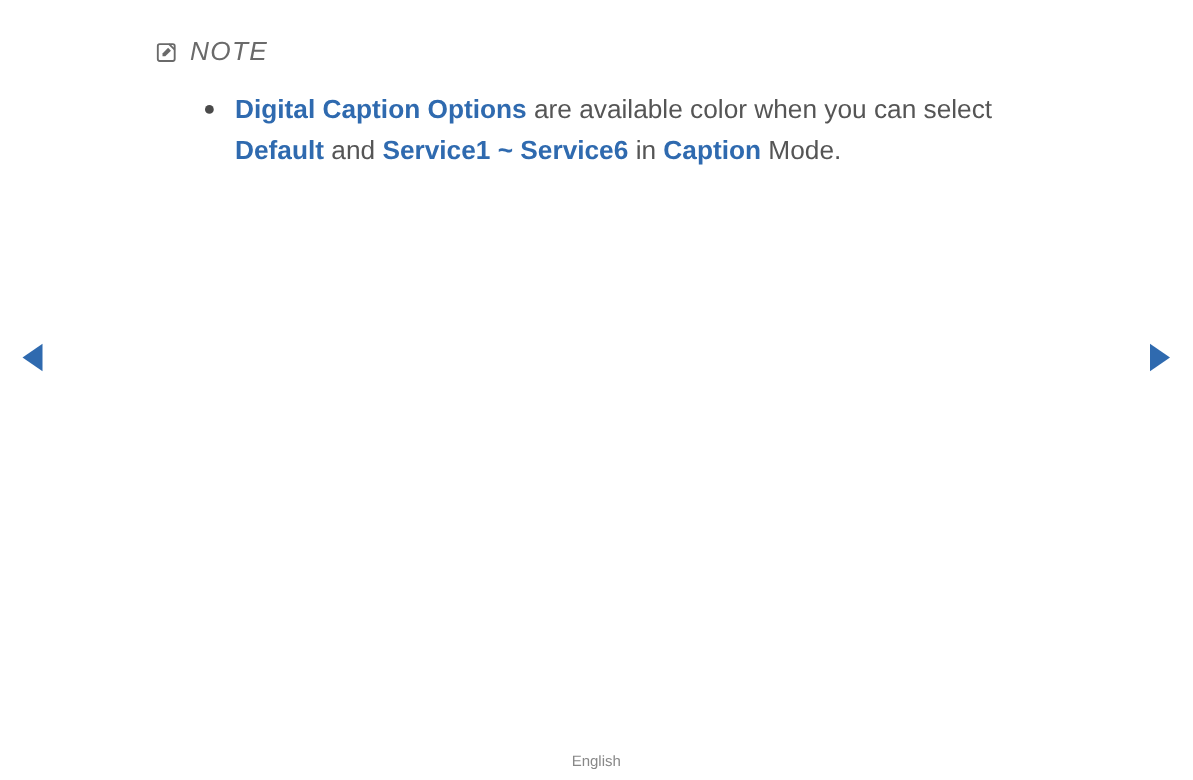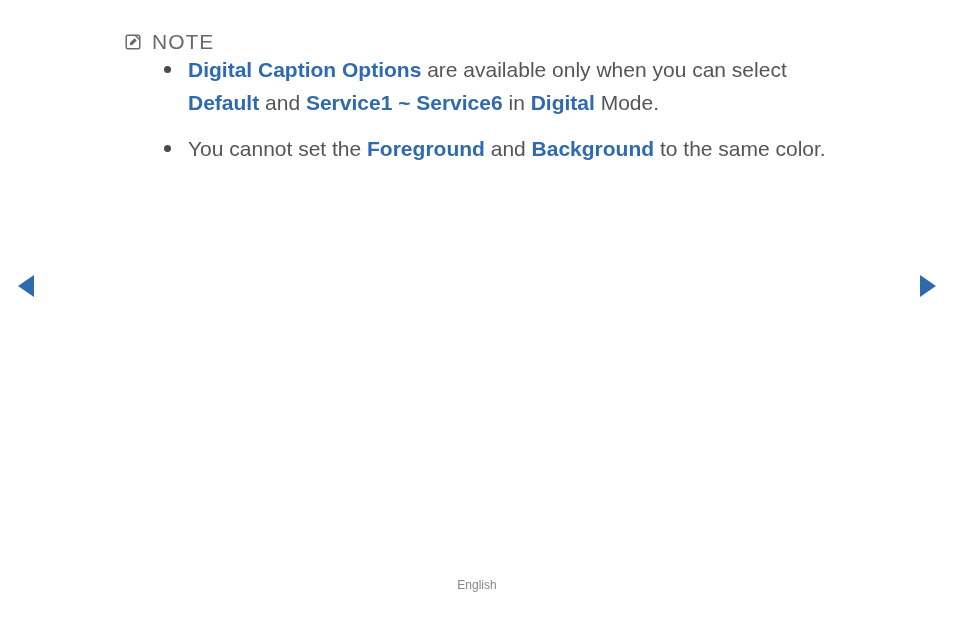--- a/index.html
+++ b/index.html
@@ -18,20 +18,22 @@
 .page {
   padding: 30px 60px 20px 60px;
   position: relative;
   height: 100%;
 }
 .note-header {
   display: flex;
   align-items: center;
   gap: 10px;
   margin-left: 64px;
+  margin-bottom: 18px;
+  font-style: italic;
 }
 .note-icon {
   width: 18px;
   height: 18px;
   display: inline-flex;
   align-items: center;
   justify-content: center;
 }
 .note-label {
   font-size: 21px;
@@ -80,21 +82,21 @@
   border-right: 16px solid #2f6aaf;
 }
 .nav-right {
   right: 18px;
   border-top: 11px solid transparent;
   border-bottom: 11px solid transparent;
   border-left: 16px solid #2f6aaf;
 }
 .footer-lang {
   position: absolute;
-  bottom: 32px;
+  bottom: 8px;
   left: 0;
   right: 0;
   text-align: center;
   font-size: 12px;
   color: #888888;
 }
 </style>
 </head>
 <body>
 
@@ -105,21 +107,20 @@
       <svg viewBox="0 0 24 24" width="18" height="18" fill="none" stroke="#6a6a6a" stroke-width="2">
         <rect x="3" y="3" width="18" height="18" rx="2"></rect>
         <path d="M15 3 L21 9"></path>
         <path d="M8 13 L14 7 L17 10 L11 16 L8 16 Z" fill="#6a6a6a" stroke="none"></path>
       </svg>
     </span>
     <span class="note-label">NOTE</span>
   </div>
 
   <ul class="bullet-list">
-    <li class="bullet-item"><span class="kw">Digital Caption Options</span><span> are available only when you can select </span><span class="kw">Default</span><span> and </span><span class="kw">Service1 ~ Service6</span><span> in </span><span class="kw">Digital</span><span> Mode.</span></li>
-    <li class="bullet-item"><span>You cannot set the </span><span class="kw">Foreground</span><span> and </span><span class="kw">Background</span><span> to the same color.</span></li>
+    <li class="bullet-item"><span class="kw">Digital Caption Options</span><span> are available color when you can select </span><span class="kw">Default</span><span> and </span><span class="kw">Service1 ~ Service6</span><span> in </span><span class="kw">Caption</span><span> Mode.</span></li>
   </ul>
 
   <div class="nav-left"></div>
   <div class="nav-right"></div>
 
   <div class="footer-lang">English</div>
 </div>
 
 </body></html>

